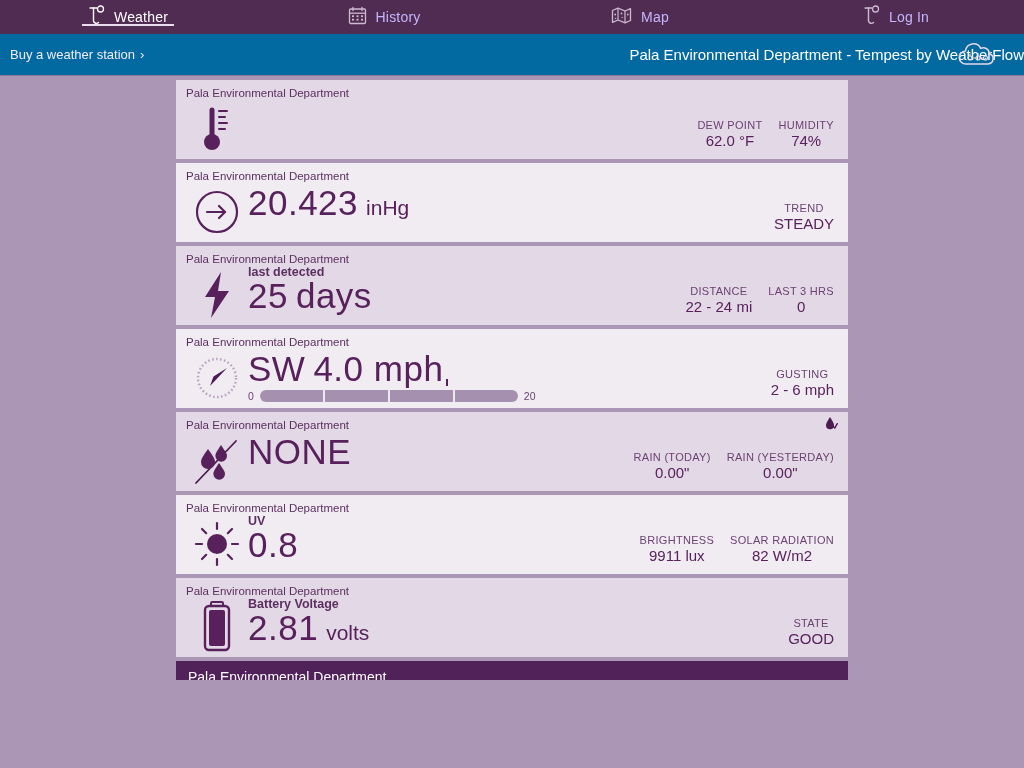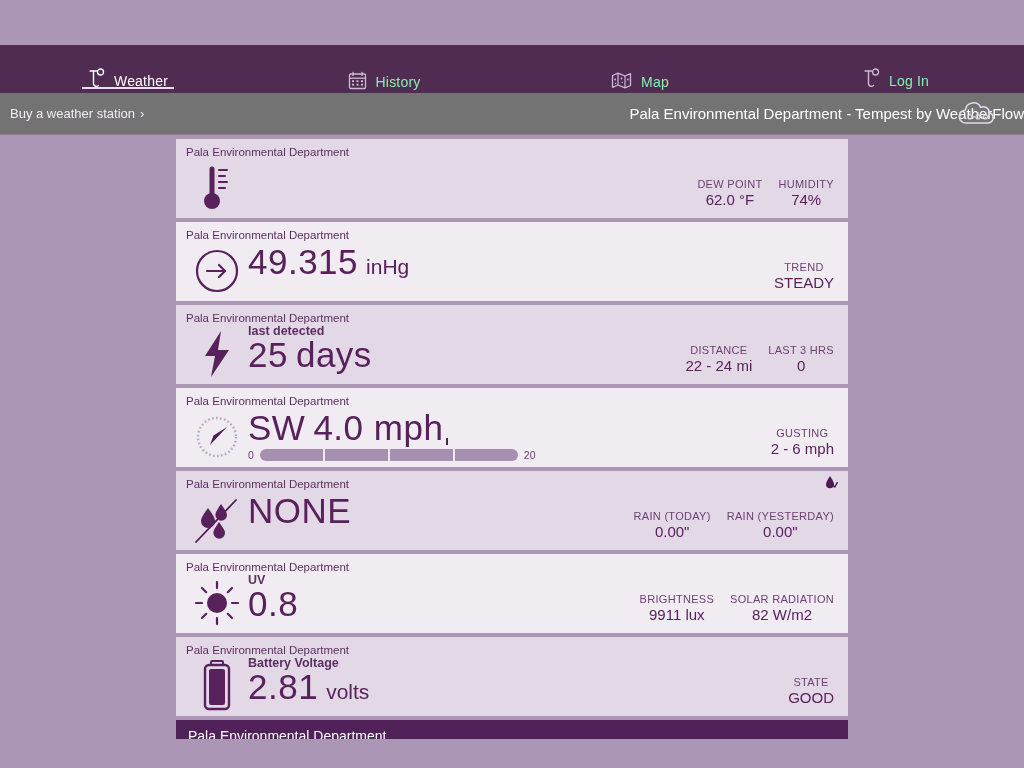--- a/index.html
+++ b/index.html
@@ -5,53 +5,52 @@
   * { box-sizing: border-box; margin: 0; padding: 0; }
   html, body {
     width: 1024px; height: 768px;
     font-family: "Liberation Sans", sans-serif;
     background: #ab97b5;
     overflow: hidden;
   }
 
   
   .topnav {
-    height: 48px;
+    height: 34px;
     background: #512c52;
     display: flex;
-    align-items: flex-end;
+    align-items: center;
     position: relative;
-    margin-top: 45px;
   }
   .nav-item {
     flex: 1;
     display: flex;
     align-items: center;
     justify-content: center;
     gap: 9px;
-    color: #86efac;
+    color: #c4b5fd;
     font-size: 14px;
     position: relative;
     cursor: pointer;
   }
   .nav-item.active { color: #ffffff; }
   .nav-item .nav-label { letter-spacing: .2px; }
   .nav-underline {
     position: absolute;
     left: 50%; transform: translateX(-50%);
     bottom: 4px;
     width: 92px; height: 2px;
     background: #e9dcec;
   }
   .nav-icon { display: block; }
 
   
   .subheader {
     height: 42px;
-    background: #737373;
+    background: #0369a1;
     display: flex;
     align-items: center;
     position: relative;
     border-bottom: 1px solid #9079a0;
   }
   .buy-link {
     position: absolute; left: 10px;
     color: #f2ecf4; font-size: 13px;
     display: flex; align-items: center; gap: 5px;
     cursor: pointer;
@@ -328,21 +327,21 @@
       <div class="card-body">
         <div class="icon-slot">
           <svg width="46" height="46" viewBox="0 0 46 46">
             <circle cx="23" cy="23" r="20" stroke="#58215c" stroke-width="2.2" fill="none"></circle>
             <path d="M13 23 h18" stroke="#58215c" stroke-width="2.2" stroke-linecap="round"></path>
             <path d="M25 17 l6 6 l-6 6" stroke="#58215c" stroke-width="2.2" fill="none" stroke-linecap="round" stroke-linejoin="round"></path>
           </svg>
         </div>
         <div class="readout">
           <div class="value-row">
-            <span class="value-main">49.315</span>
+            <span class="value-main">20.423</span>
             <span class="value-unit">inHg</span>
           </div>
         </div>
       </div>
       <div class="stats">
         <div>
           <div class="stat-label">TREND</div>
           <div class="stat-value">STEADY</div>
         </div>
       </div>

